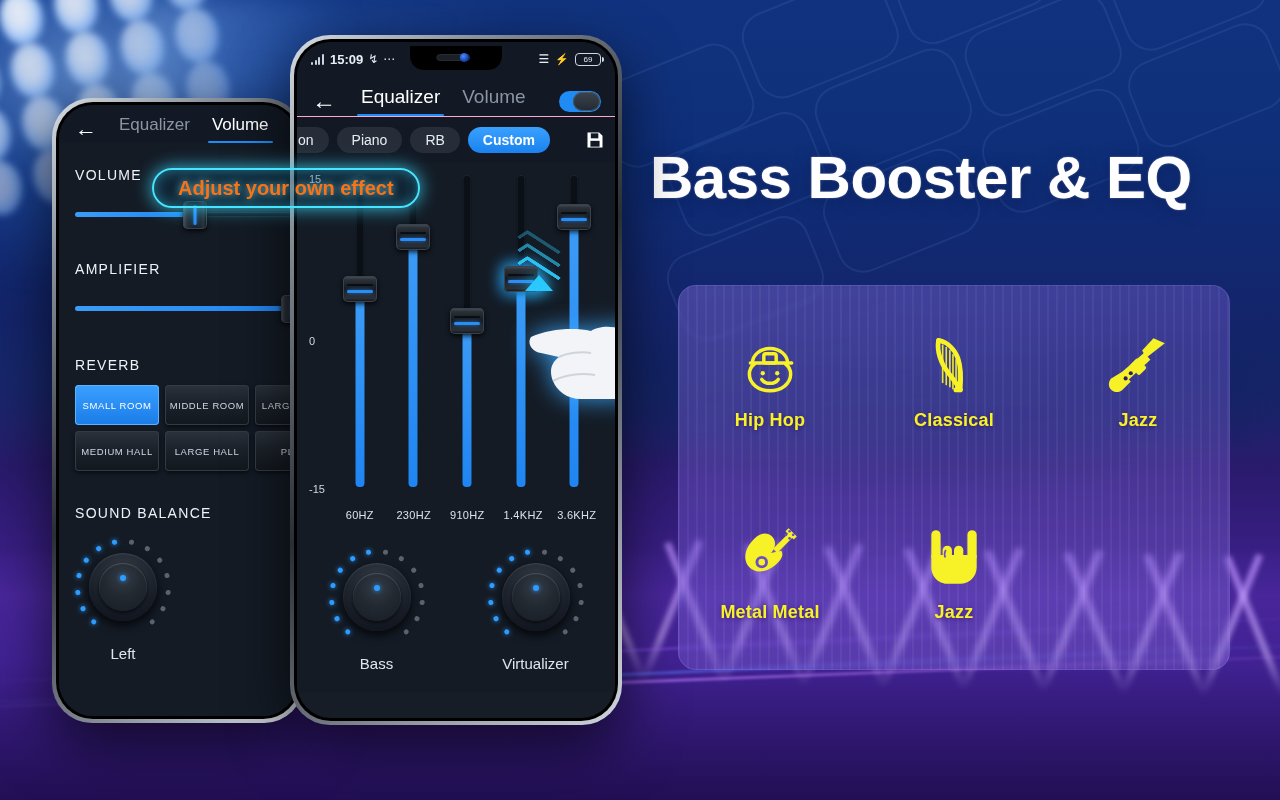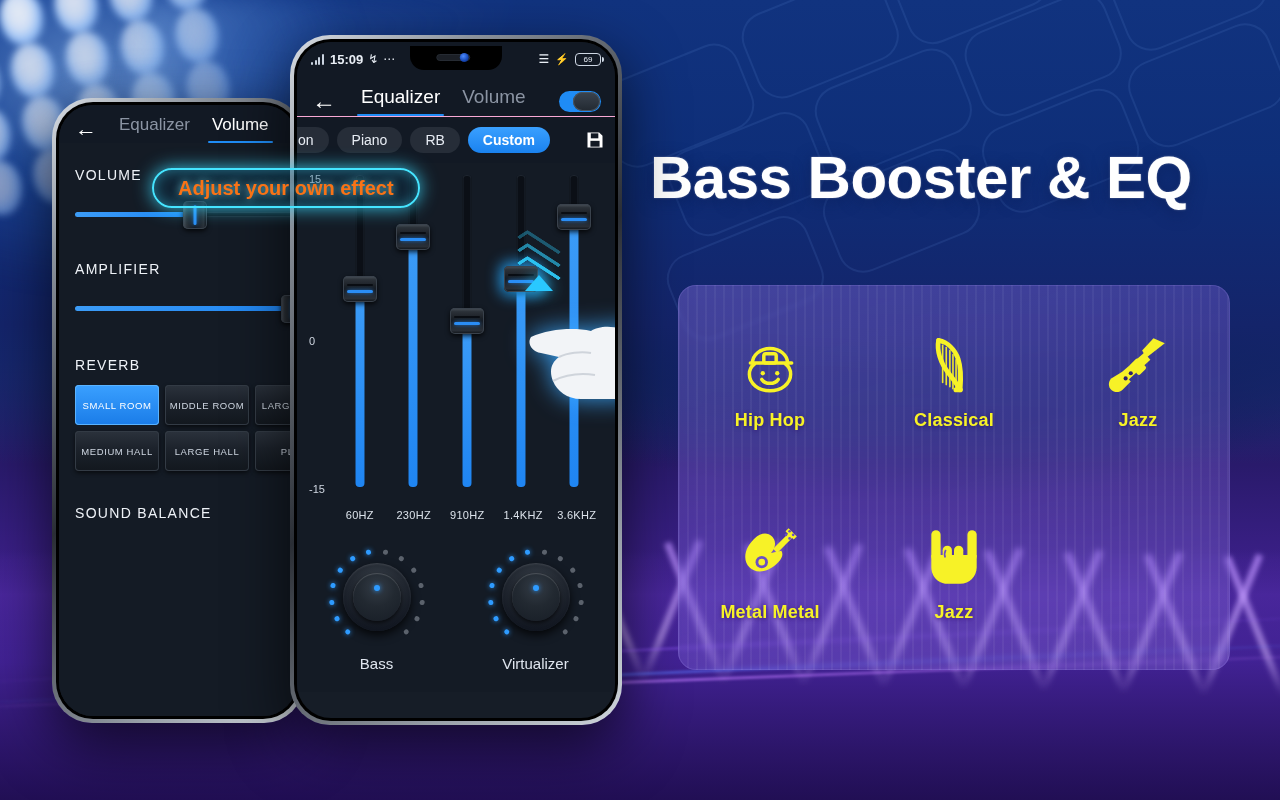--- a/index.html
+++ b/index.html
@@ -418,20 +418,43 @@
             <div class="rv-btn sel">SMALL ROOM</div>
             <div class="rv-btn">MIDDLE ROOM</div>
             <div class="rv-btn">LARGE ROOM</div>
             <div class="rv-btn">MEDIUM HALL</div>
             <div class="rv-btn">LARGE HALL</div>
             <div class="rv-btn">PLATE</div>
           </div>
 
       <div class="sec-title" style="margin-top:34px">SOUND BALANCE</div>
       <div class="lp-knobrow">
+        <div class="knobwrap">
+          <div class="dial">
+            <div class="dial-center"></div>
+            <div class="dial-cap">
+                  <div class="dial-dot"></div>
+                </div>
+          <div class="tick" style="transform: translateX(-50%) rotate(-140deg); background: rgb(46, 155, 255); box-shadow: rgba(46, 155, 255, 0.9) 0px 0px 5px;"></div>
+                <div class="tick" style="transform: translateX(-50%) rotate(-118.462deg); background: rgb(46, 155, 255); box-shadow: rgba(46, 155, 255, 0.9) 0px 0px 5px;"></div>
+                <div class="tick" style="transform: translateX(-50%) rotate(-96.9231deg); background: rgb(46, 155, 255); box-shadow: rgba(46, 155, 255, 0.9) 0px 0px 5px;"></div>
+                <div class="tick" style="transform: translateX(-50%) rotate(-75.3846deg); background: rgb(46, 155, 255); box-shadow: rgba(46, 155, 255, 0.9) 0px 0px 5px;"></div>
+                <div class="tick" style="transform: translateX(-50%) rotate(-53.8462deg); background: rgb(46, 155, 255); box-shadow: rgba(46, 155, 255, 0.9) 0px 0px 5px;"></div>
+                <div class="tick" style="transform: translateX(-50%) rotate(-32.3077deg); background: rgb(46, 155, 255); box-shadow: rgba(46, 155, 255, 0.9) 0px 0px 5px;"></div>
+                <div class="tick" style="transform: translateX(-50%) rotate(-10.7692deg); background: rgb(46, 155, 255); box-shadow: rgba(46, 155, 255, 0.9) 0px 0px 5px;"></div>
+                <div class="tick" style="transform: translateX(-50%) rotate(10.7692deg); background: rgb(91, 98, 108);"></div>
+                <div class="tick" style="transform: translateX(-50%) rotate(32.3077deg); background: rgb(91, 98, 108);"></div>
+                <div class="tick" style="transform: translateX(-50%) rotate(53.8462deg); background: rgb(91, 98, 108);"></div>
+                <div class="tick" style="transform: translateX(-50%) rotate(75.3846deg); background: rgb(91, 98, 108);"></div>
+                <div class="tick" style="transform: translateX(-50%) rotate(96.9231deg); background: rgb(91, 98, 108);"></div>
+                <div class="tick" style="transform: translateX(-50%) rotate(118.462deg); background: rgb(91, 98, 108);"></div>
+                <div class="tick" style="transform: translateX(-50%) rotate(140deg); background: rgb(91, 98, 108);"></div>
+              </div>
+          <div class="knob-label">Left</div>
+        </div>
       </div>
     </div>
 
   </div>
  </div>
 </div>
 
 <div class="phone" id="phone-main">
  <div class="phone-inner">
   <div class="screen">

